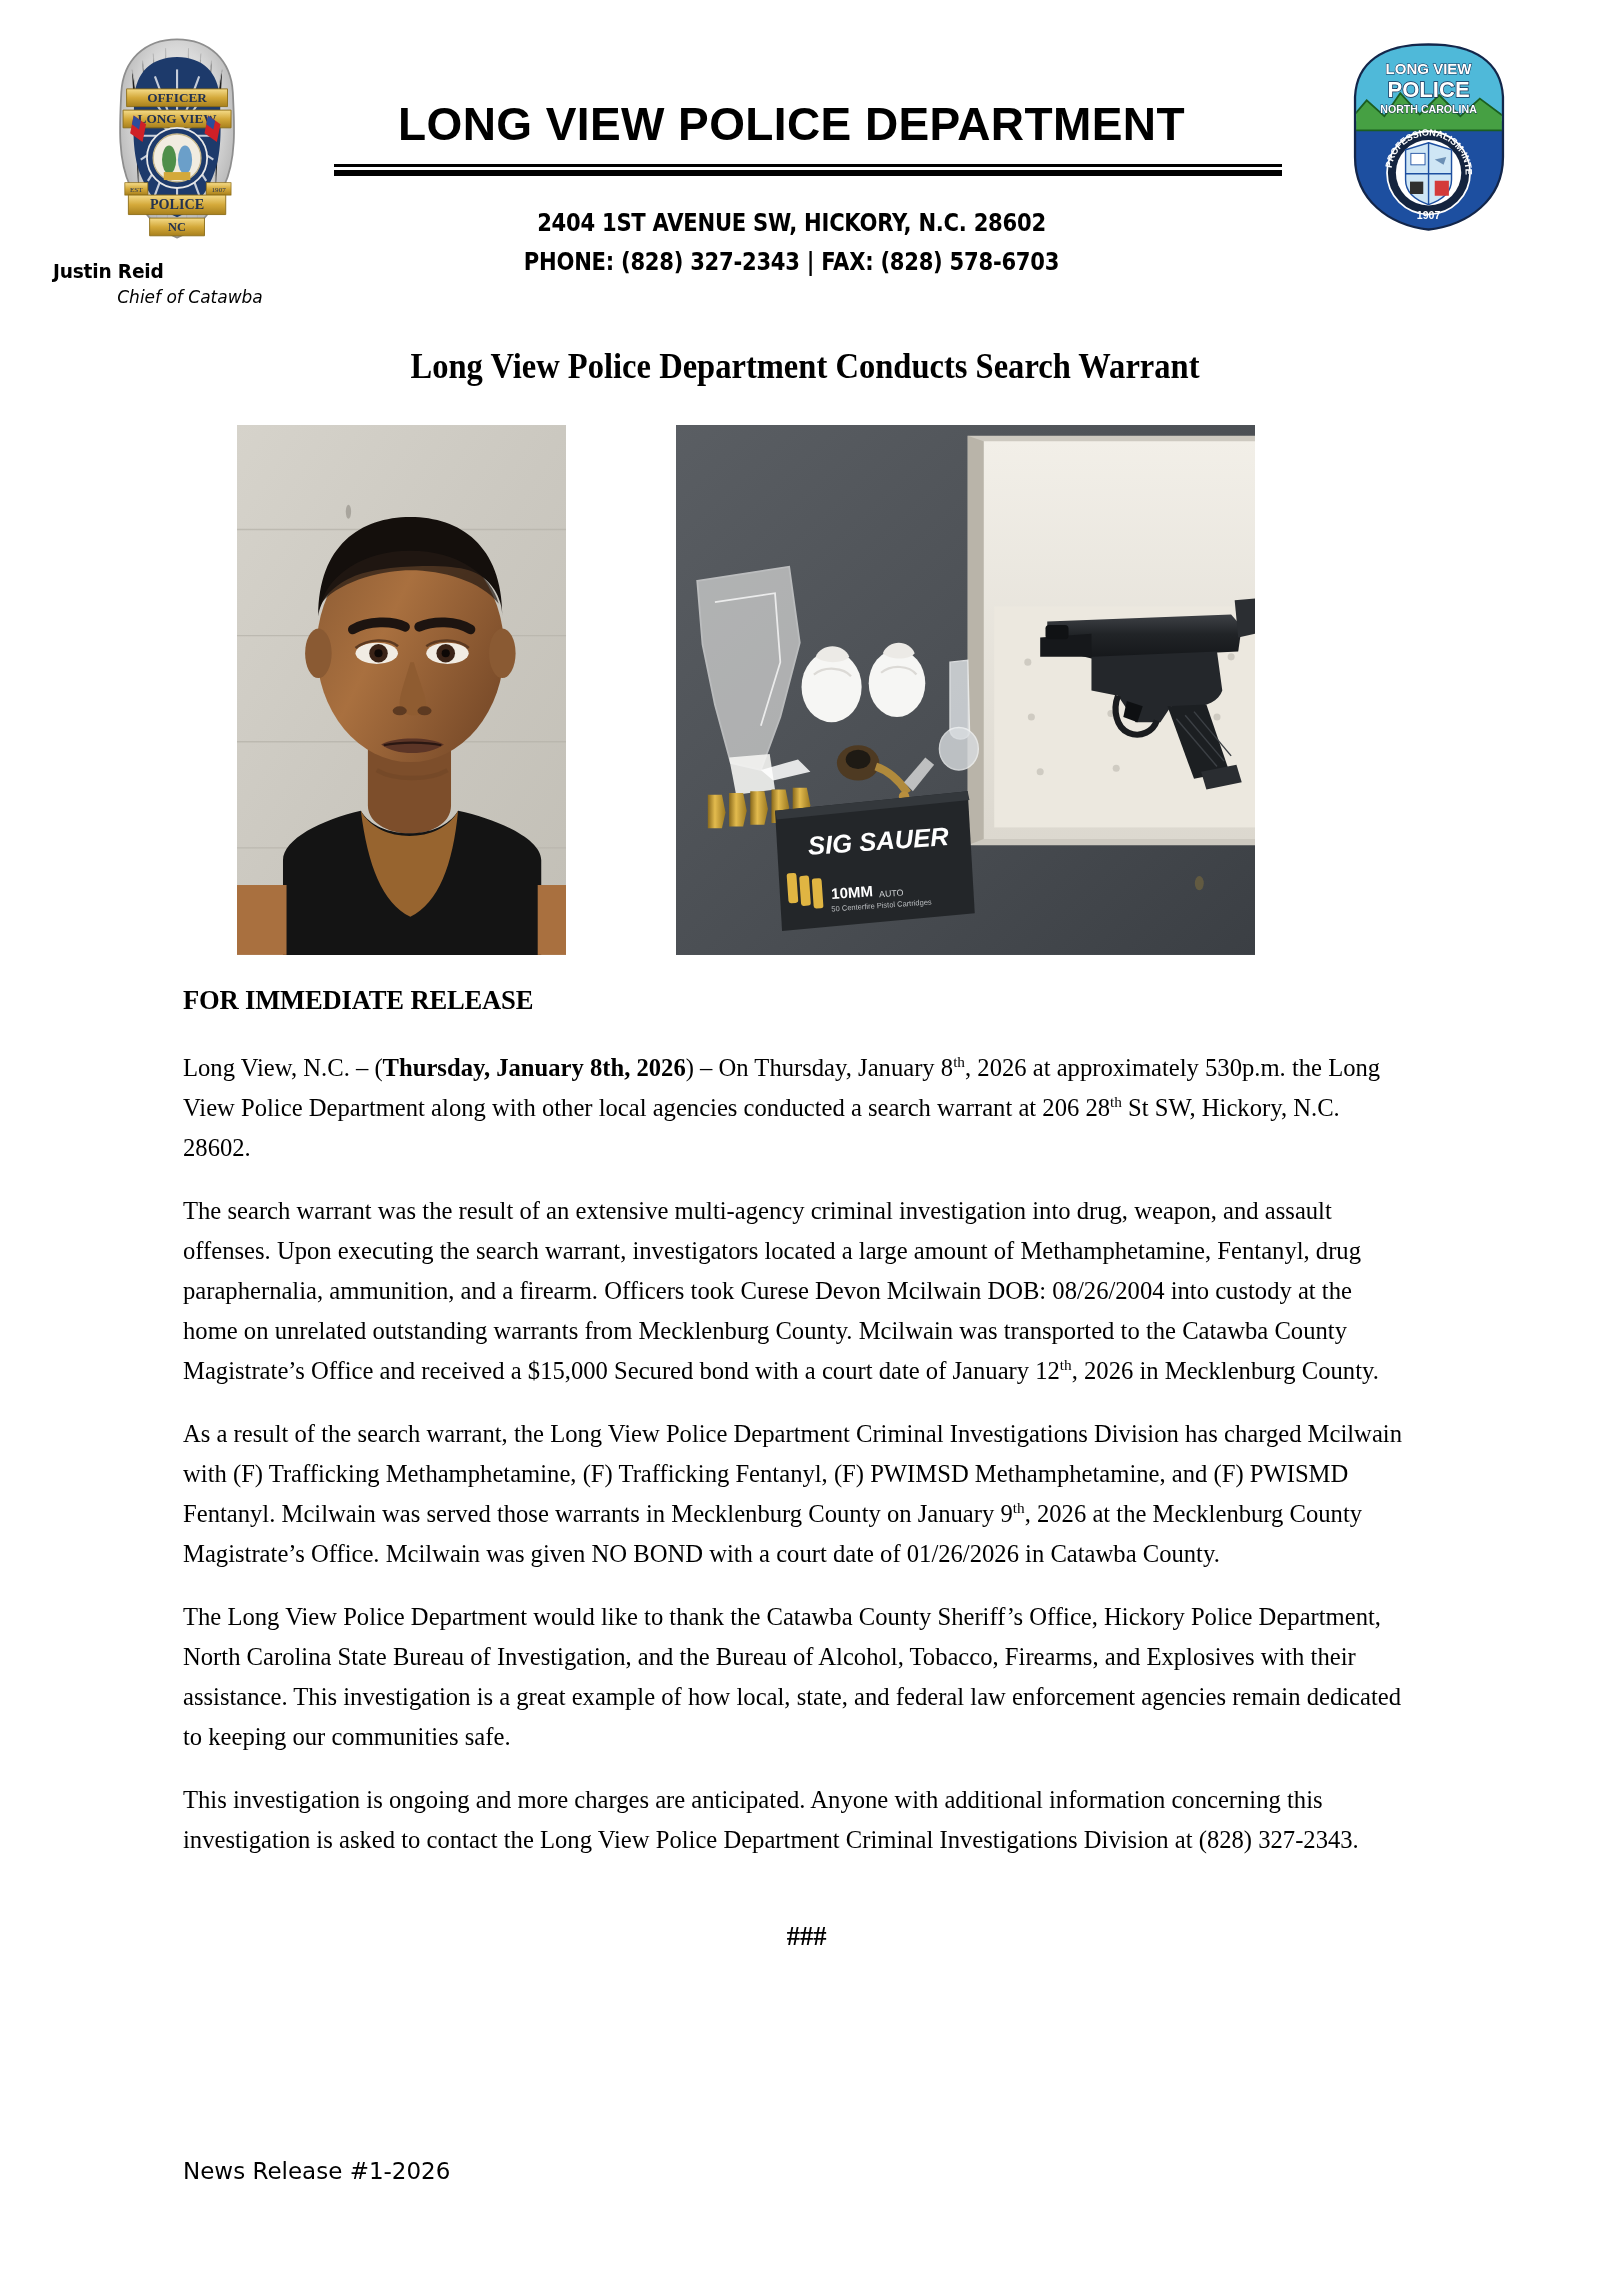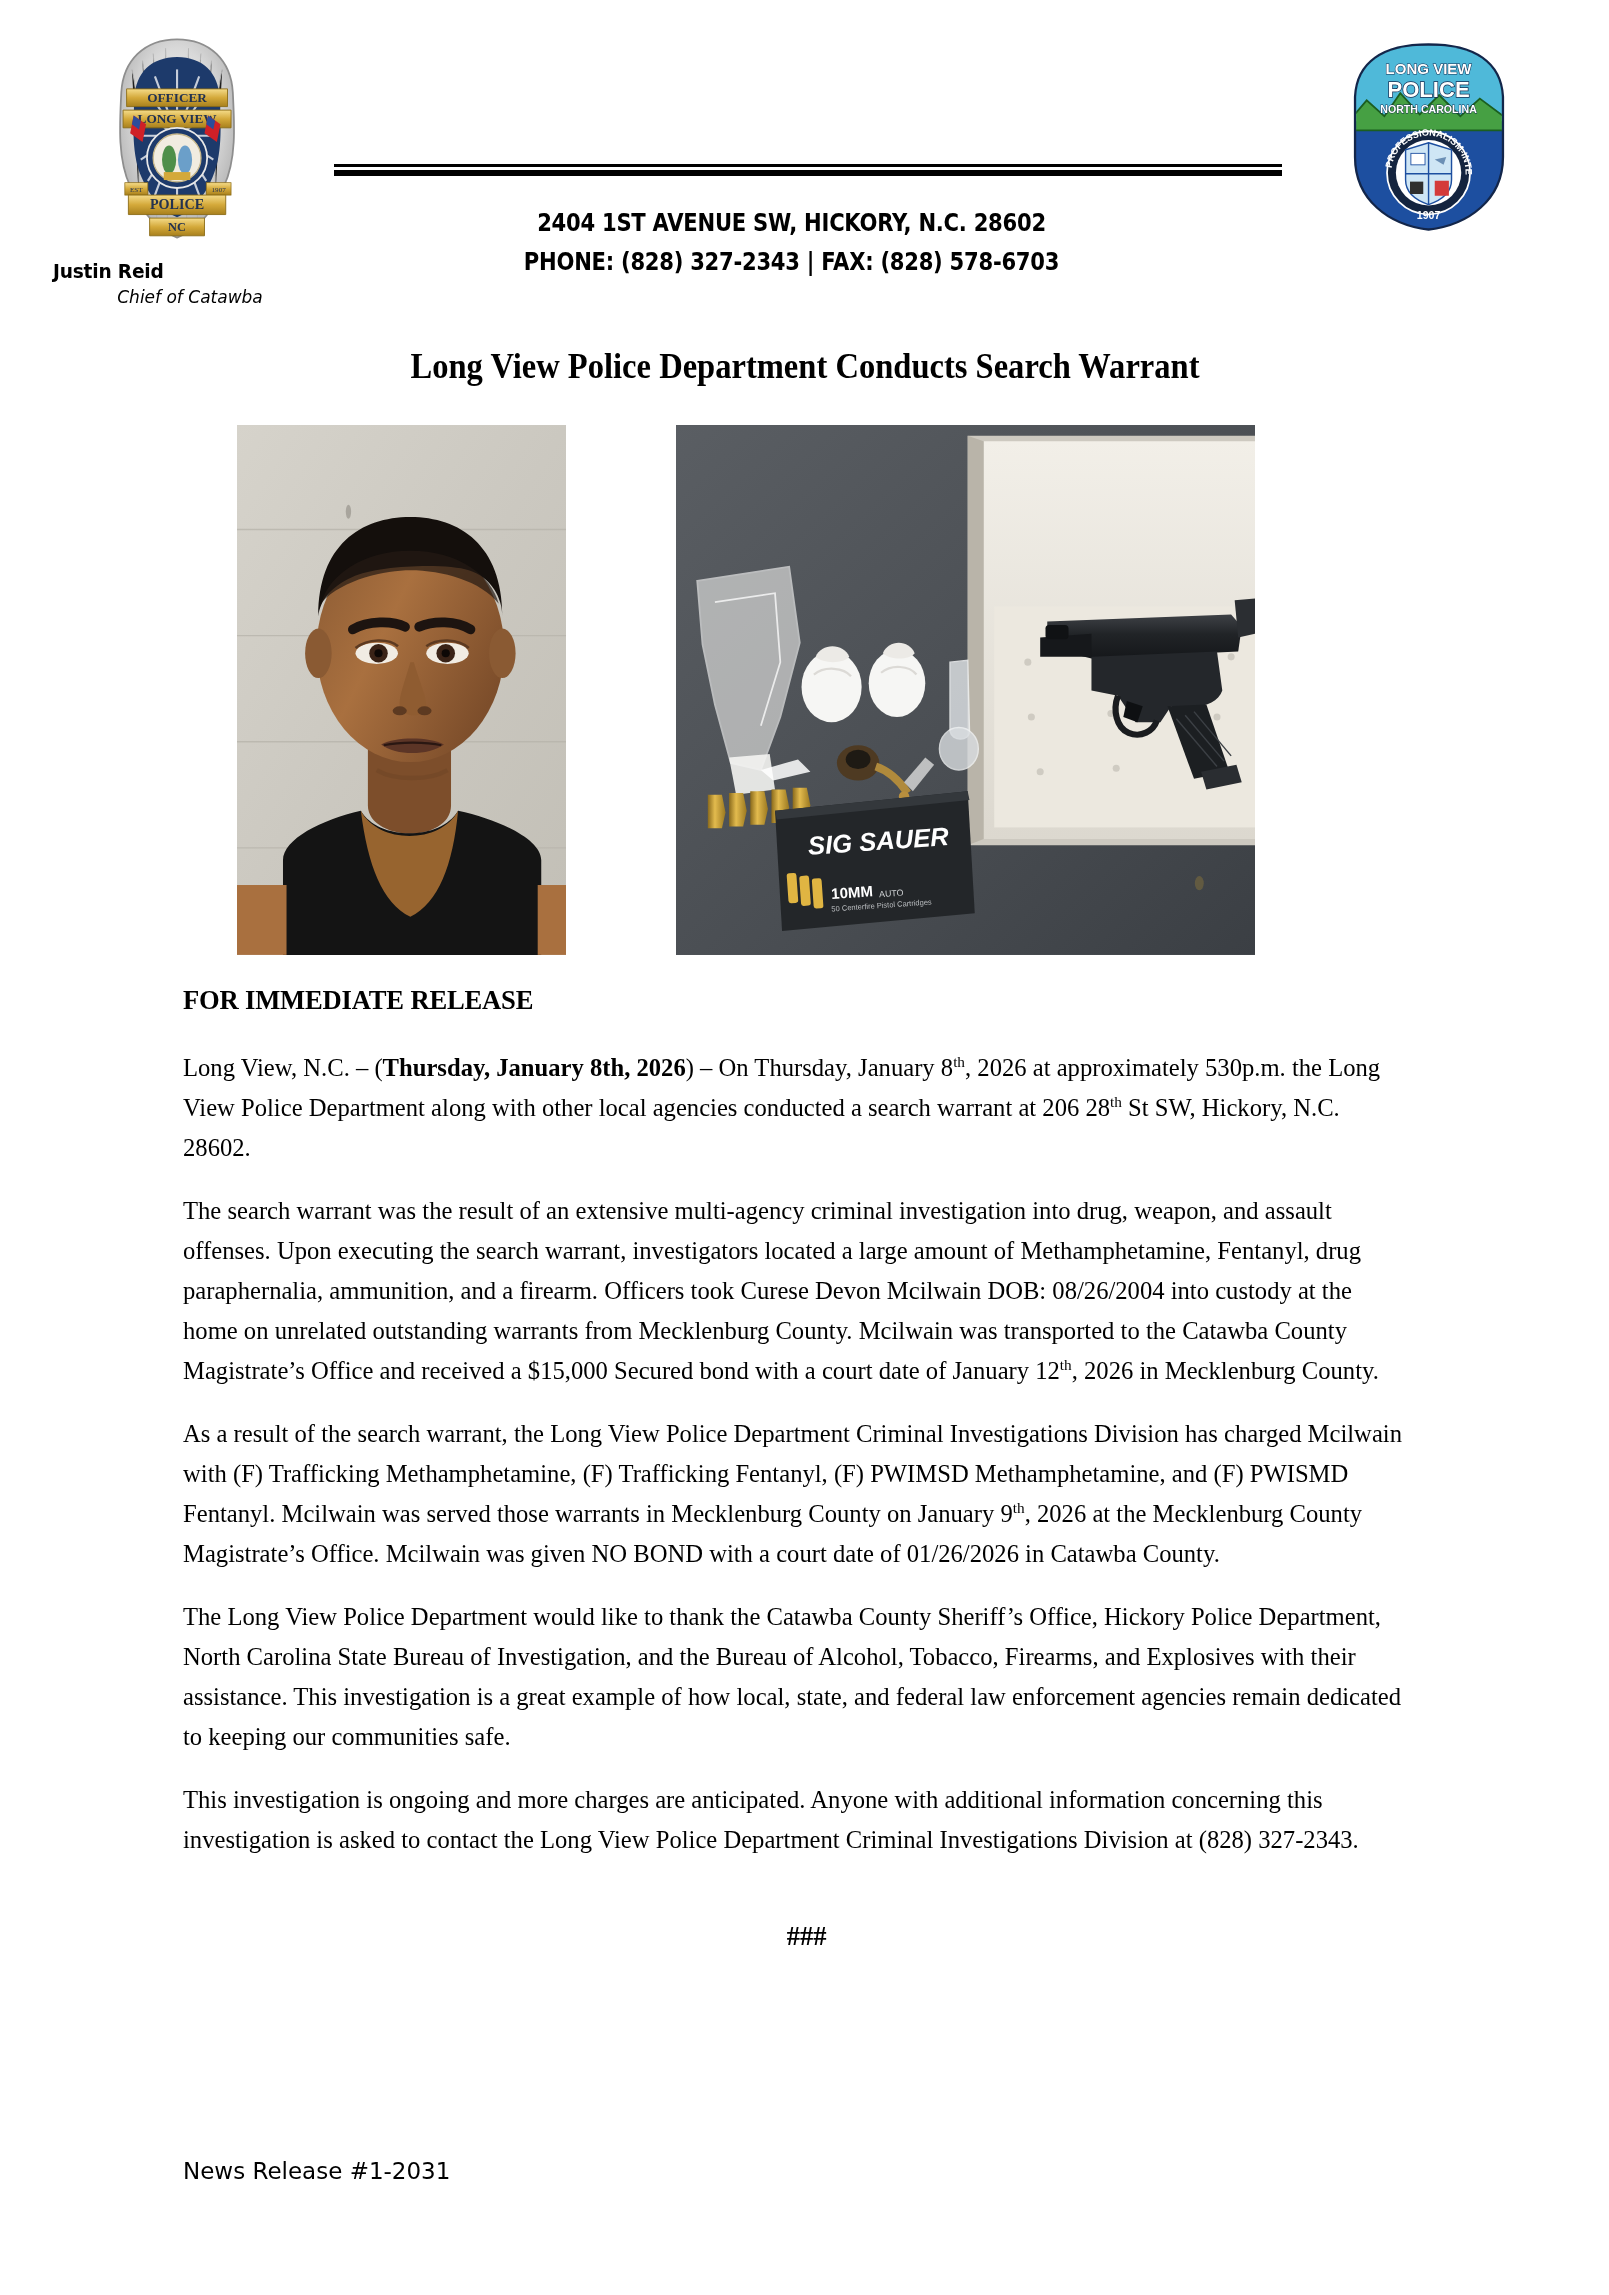--- a/index.html
+++ b/index.html
@@ -294,20 +294,21 @@
         <text x="87" y="198" font-family="Liberation Serif, serif" font-size="16" font-weight="bold" fill="#23324f" text-anchor="middle">POLICE</text>
 
         <path d="M56 208 L118 208 L118 228 L56 228 Z" fill="url(#gold)" stroke="#8a6a14" stroke-width="1"></path>
         <text x="87" y="223" font-family="Liberation Serif, serif" font-size="14" font-weight="bold" fill="#23324f" text-anchor="middle">NC</text>
       </svg>
     </div>
 
     <div class="chief-name">Justin Reid</div>
     <div class="chief-title">Chief of Catawba</div>
 
+    <div class="dept-title">LONG VIEW POLICE DEPARTMENT</div>
 
     <div class="rule-wrap">
       <div class="rule-thin"></div>
       <div class="rule-gap"></div>
       <div class="rule-thick"></div>
     </div>
 
     <div class="addr-line addr-1">2404 1ST AVENUE SW, HICKORY, N.C. 28602</div>
     <div class="addr-line addr-2">PHONE: (828) 327-2343   |   FAX: (828) 578-6703</div>
 
@@ -539,16 +540,16 @@
 
     <p><span>As a result of the search warrant, the Long View Police Department Criminal Investigations Division has charged Mcilwain with (F) Trafficking Methamphetamine, (F) Trafficking Fentanyl, (F) PWIMSD Methamphetamine, and (F) PWISMD Fentanyl.  Mcilwain was served those warrants in Mecklenburg County on January 9</span><sup>th</sup><span>, 2026 at the Mecklenburg County Magistrate’s Office.  Mcilwain was given NO BOND with a court date of 01/26/2026 in Catawba County.</span></p>
 
     <p>The Long View Police Department would like to thank the Catawba County Sheriff’s Office, Hickory Police Department, North Carolina State Bureau of Investigation, and the Bureau of Alcohol, Tobacco, Firearms, and Explosives with their assistance.  This investigation is a great example of how local, state, and federal law enforcement agencies remain dedicated to keeping our communities safe.</p>
 
     <p>This investigation is ongoing and more charges are anticipated.  Anyone with additional information concerning this investigation is asked to contact the Long View Police Department Criminal Investigations Division at (828) 327-2343.</p>
   </div>
 
   <div class="hashes">###</div>
 
-  <div class="footer-note">News Release #1-2031</div>
+  <div class="footer-note">News Release #1-2026</div>
 
 </div>
 
 
 </body></html>

